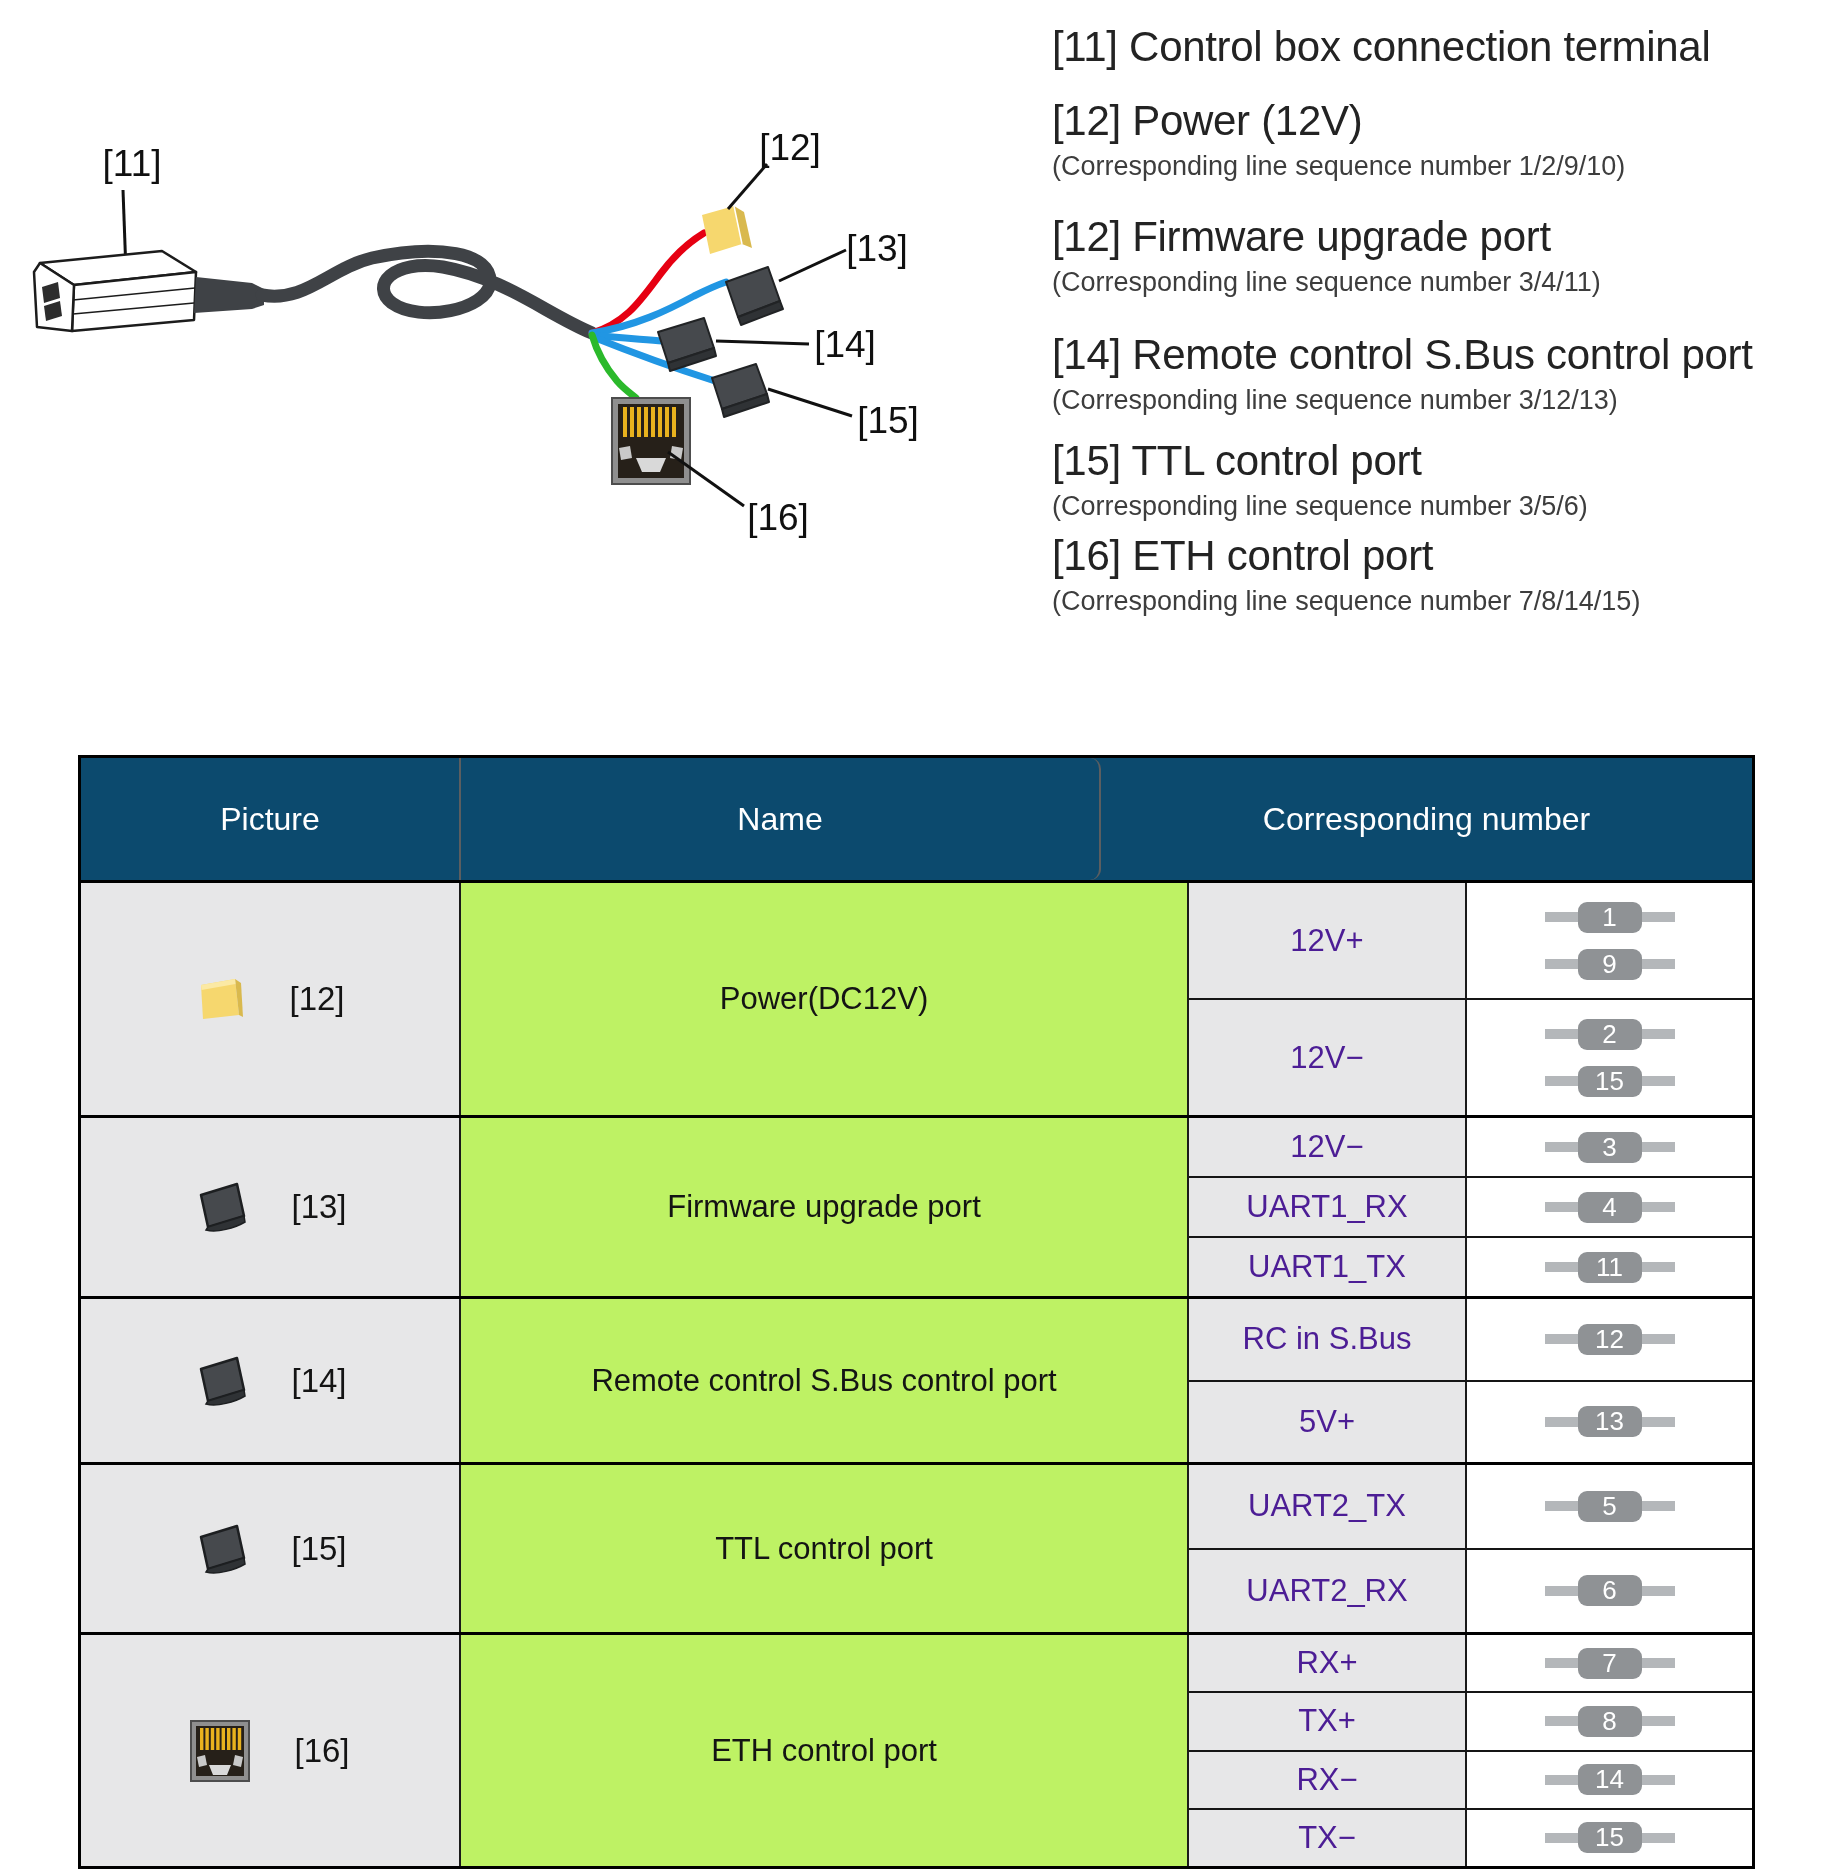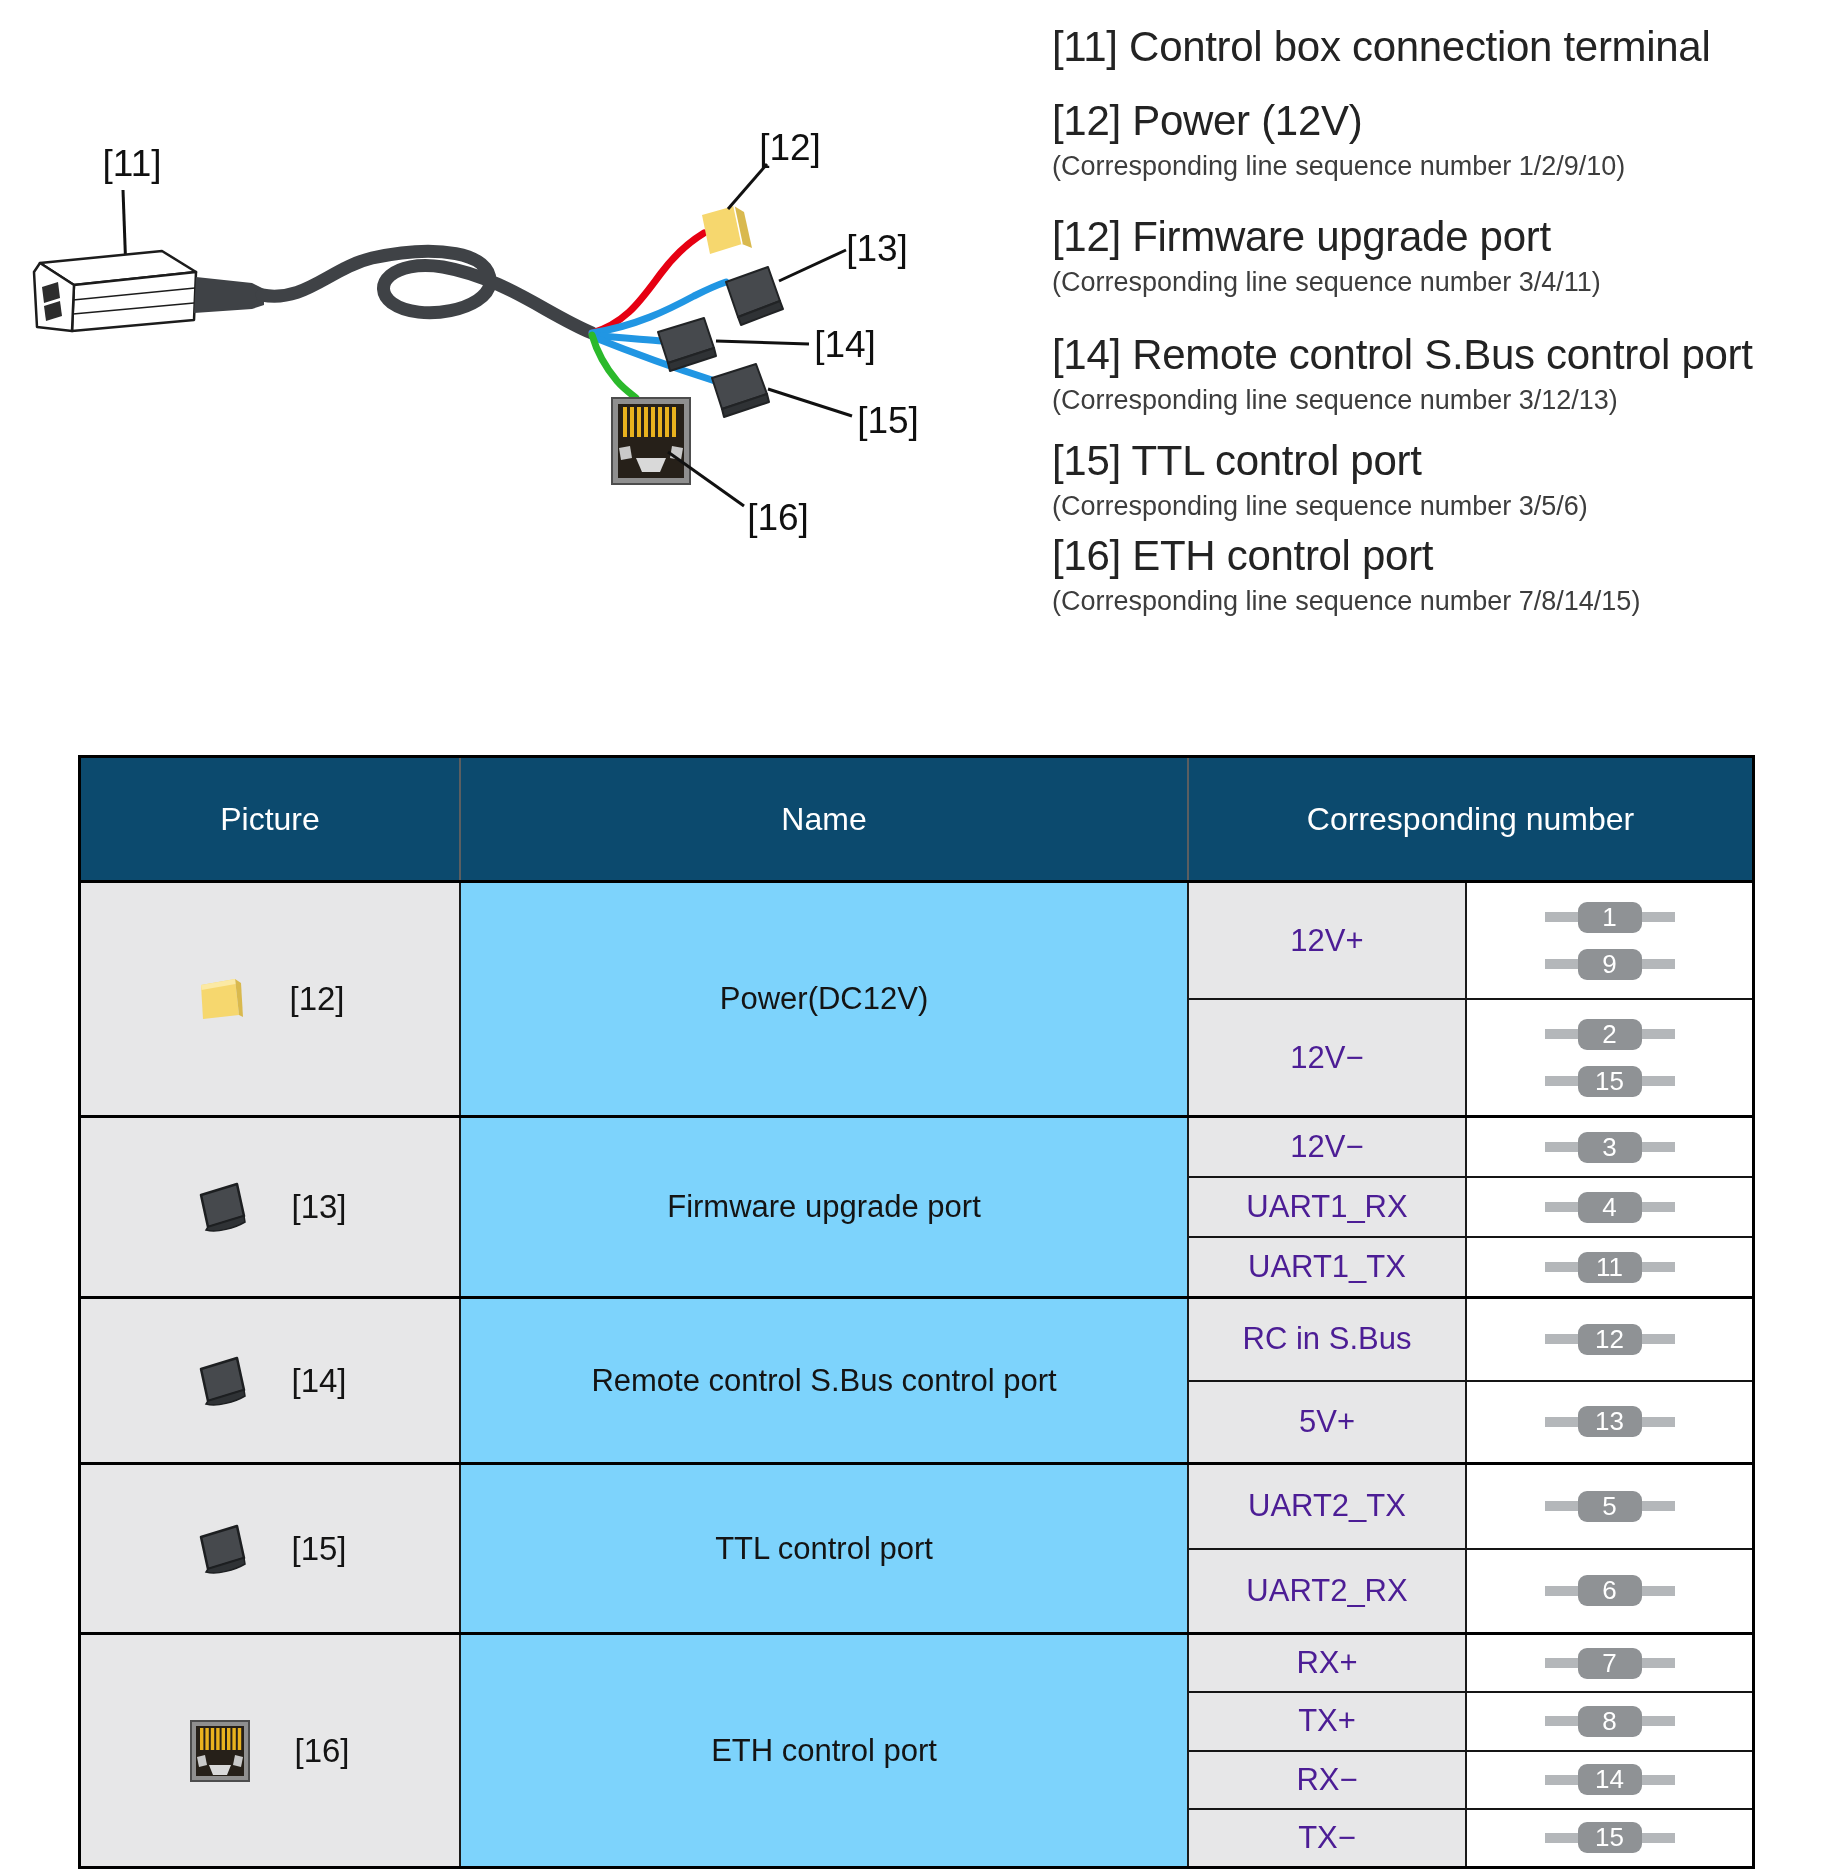--- a/index.html
+++ b/index.html
@@ -17,28 +17,28 @@
   .c-note{font-size:27px;line-height:32px;color:#3d3d3d;margin-top:8px;white-space:nowrap;}
   .c-note:empty{display:none;}
 
   
   .ptable{position:absolute;left:78px;top:755px;width:1677px;border:3px solid #000;
           box-sizing:border-box;background:#fff;}
   .thead{display:flex;height:122px;background:#0c4a6e;color:#fff;}
   .th{display:flex;align-items:center;justify-content:center;font-size:32px;
       box-sizing:border-box;border-right:2px solid #5c5e60;}
   .th-pic{width:380px;}
-  .th-name{width:728px;}
+  .th-name{width:640px;border-radius:11px;}
   .th-corr{flex:1;border-right:none;}
   .trow{display:flex;border-top:3px solid #000;box-sizing:border-box;}
   .cell{box-sizing:border-box;}
   .pic{width:380px;background:#e7e7e8;display:flex;align-items:center;justify-content:center;
        gap:44px;border-right:2px solid #1a1a1a;}
   .ref{font-size:33px;color:#141414;}
-  .name{width:728px;background:#7dd3fc;display:flex;align-items:center;justify-content:center;
+  .name{width:728px;background:#bef264;display:flex;align-items:center;justify-content:center;
         font-size:31px;color:#141414;border-right:2px solid #1a1a1a;text-align:center;}
   .corr{flex:1;display:flex;flex-direction:column;}
   .signal{flex:1;display:flex;min-height:0;}
   .signal + .signal{border-top:2px solid #151515;}
   .sig-label{width:278px;background:#e7e7e8;display:flex;align-items:center;justify-content:center;
              font-size:31px;color:#4c1d95;border-right:2px solid #1a1a1a;box-sizing:border-box;}
   .sig-pins{flex:1;background:#fff;display:flex;flex-direction:column;align-items:center;
             justify-content:center;gap:16px;}
   .pin{display:flex;align-items:center;}
   .stub{width:33px;height:10px;background:#b4b7ba;}

